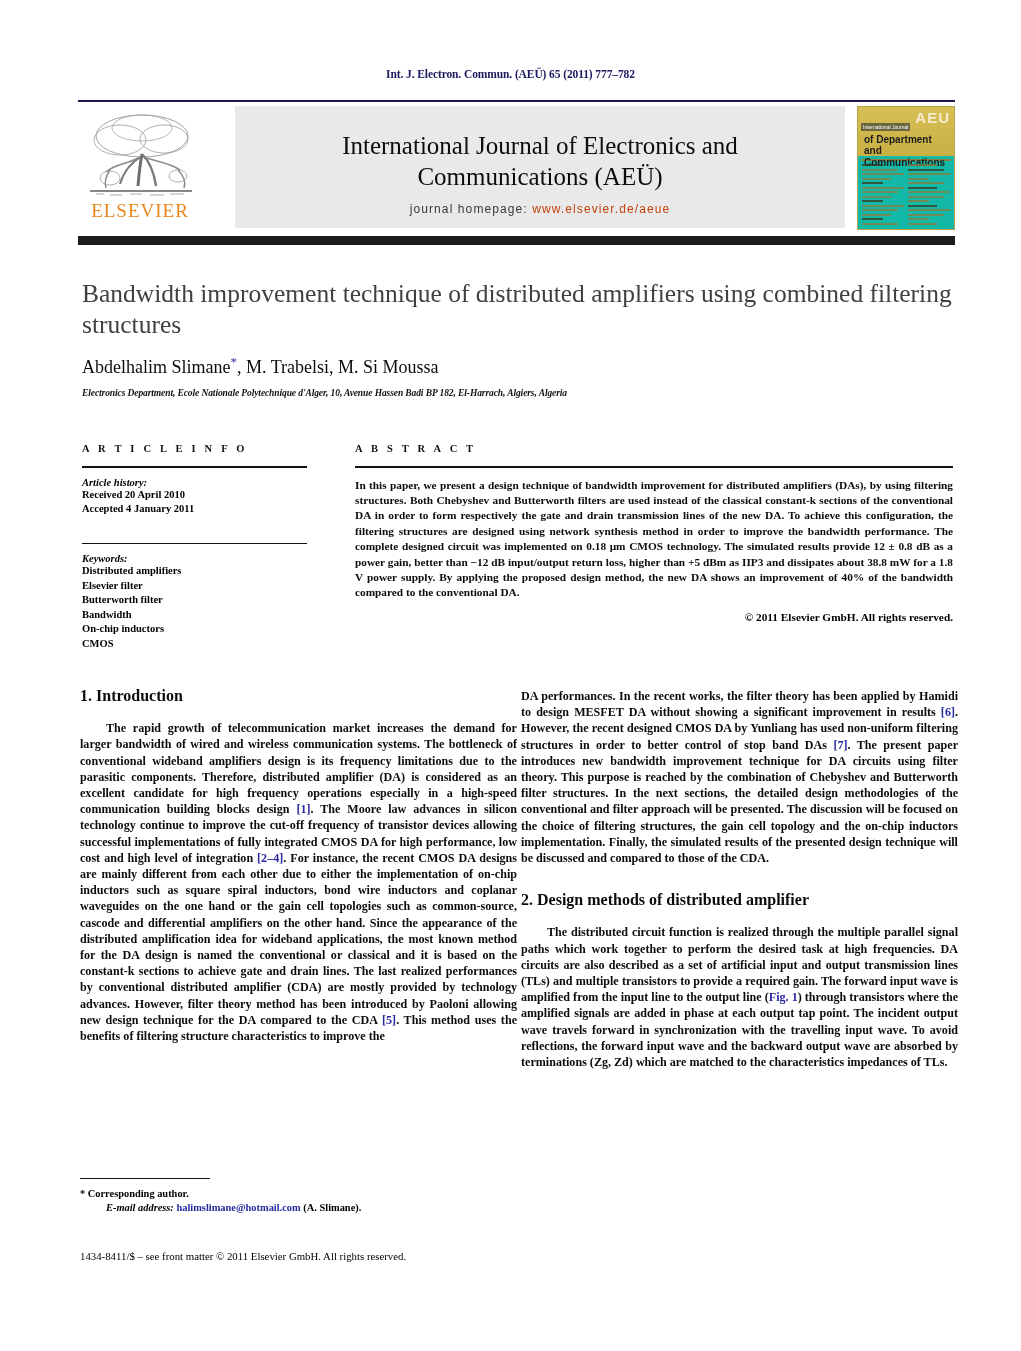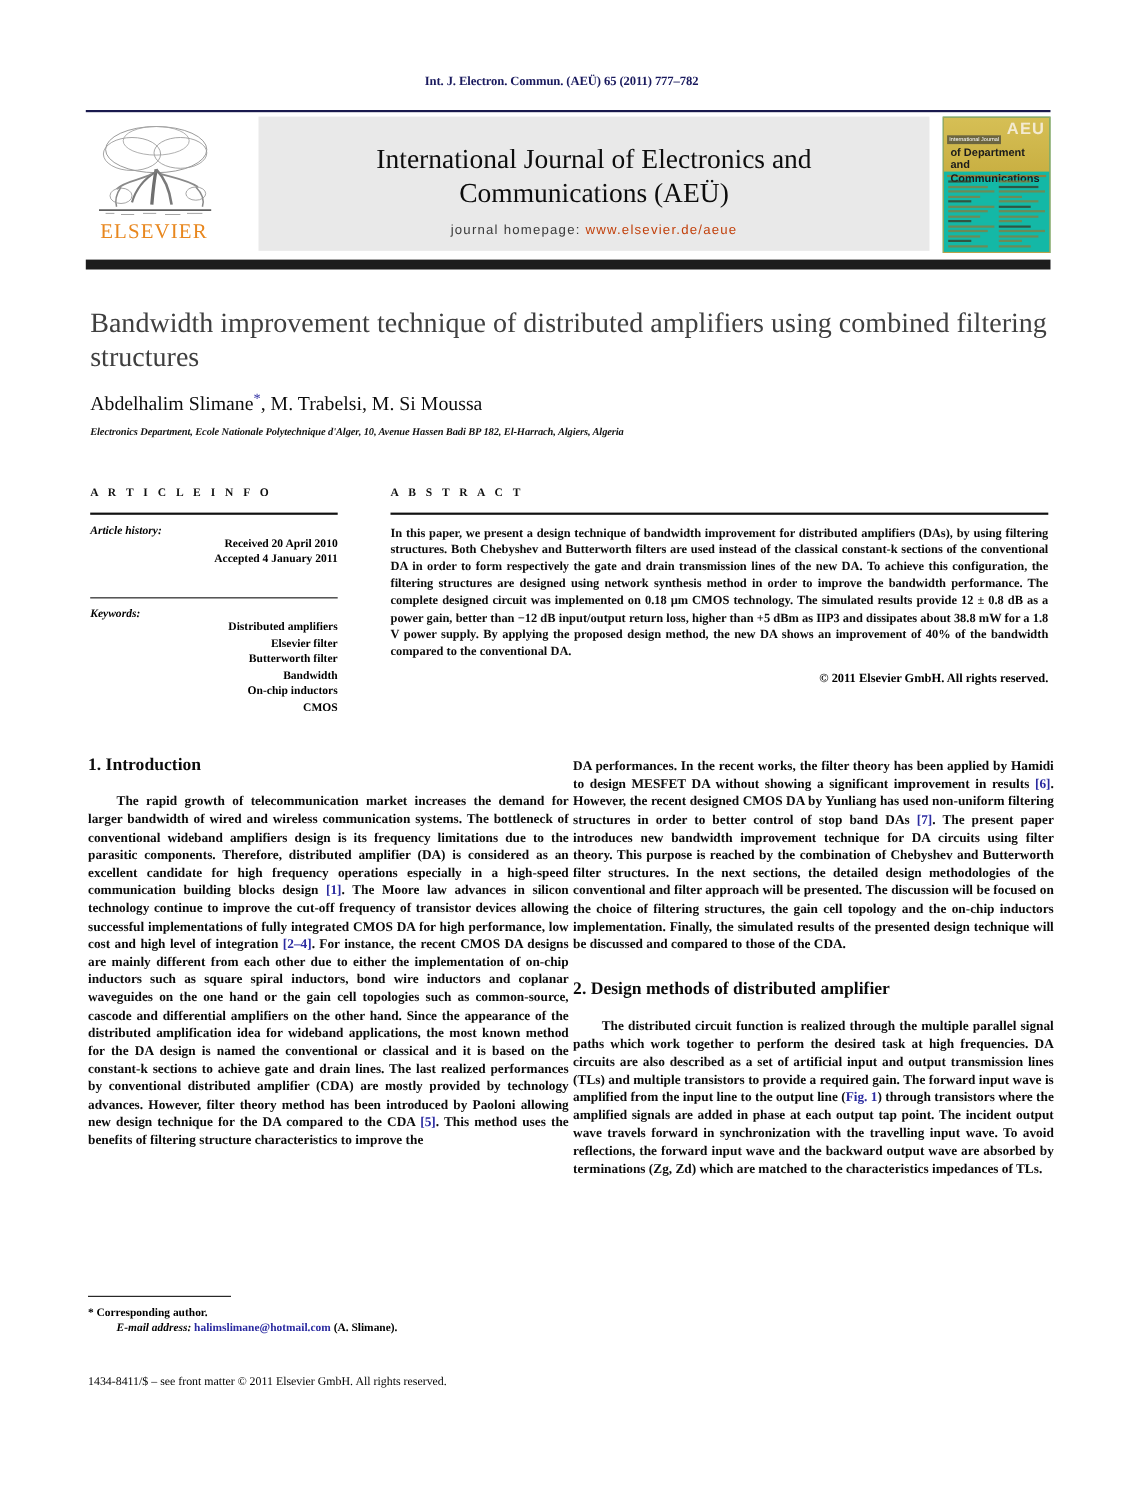--- a/index.html
+++ b/index.html
@@ -233,21 +233,20 @@
     font-style: italic;
     font-weight: bold;
     font-size: 10.5px;
     margin-top: 9px;
   }
   .info-line {
     font-family: "Liberation Serif", serif;
     font-weight: bold;
     font-size: 10.5px;
     line-height: 14.5px;
-    text-align: right;
   }
   .info-gap { height: 14px; }
   .abs-text {
     margin-top: 10px;
     font-family: "Liberation Serif", serif;
     font-weight: bold;
     font-size: 11.3px;
     line-height: 15.4px;
     text-align: justify;
     color: #0c0c0c;

